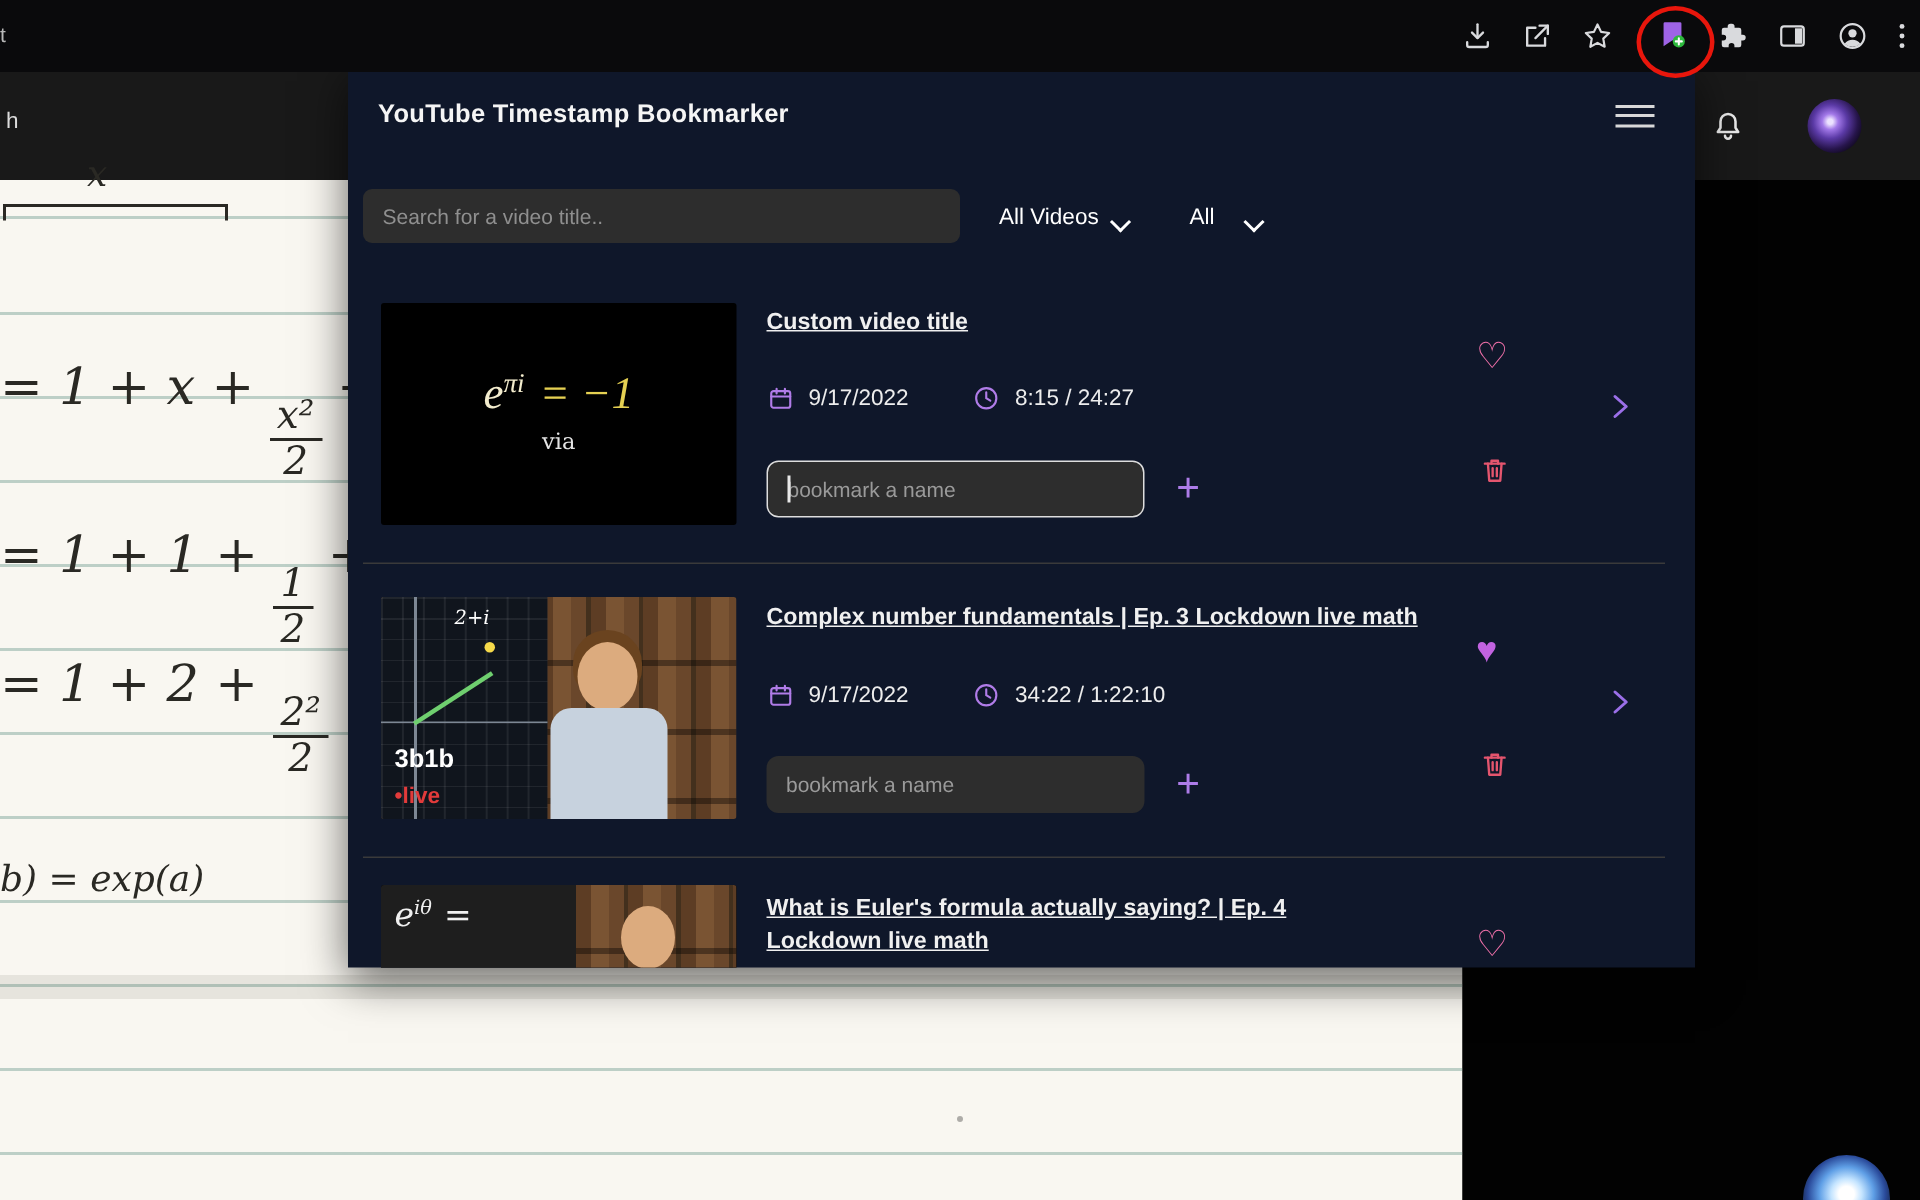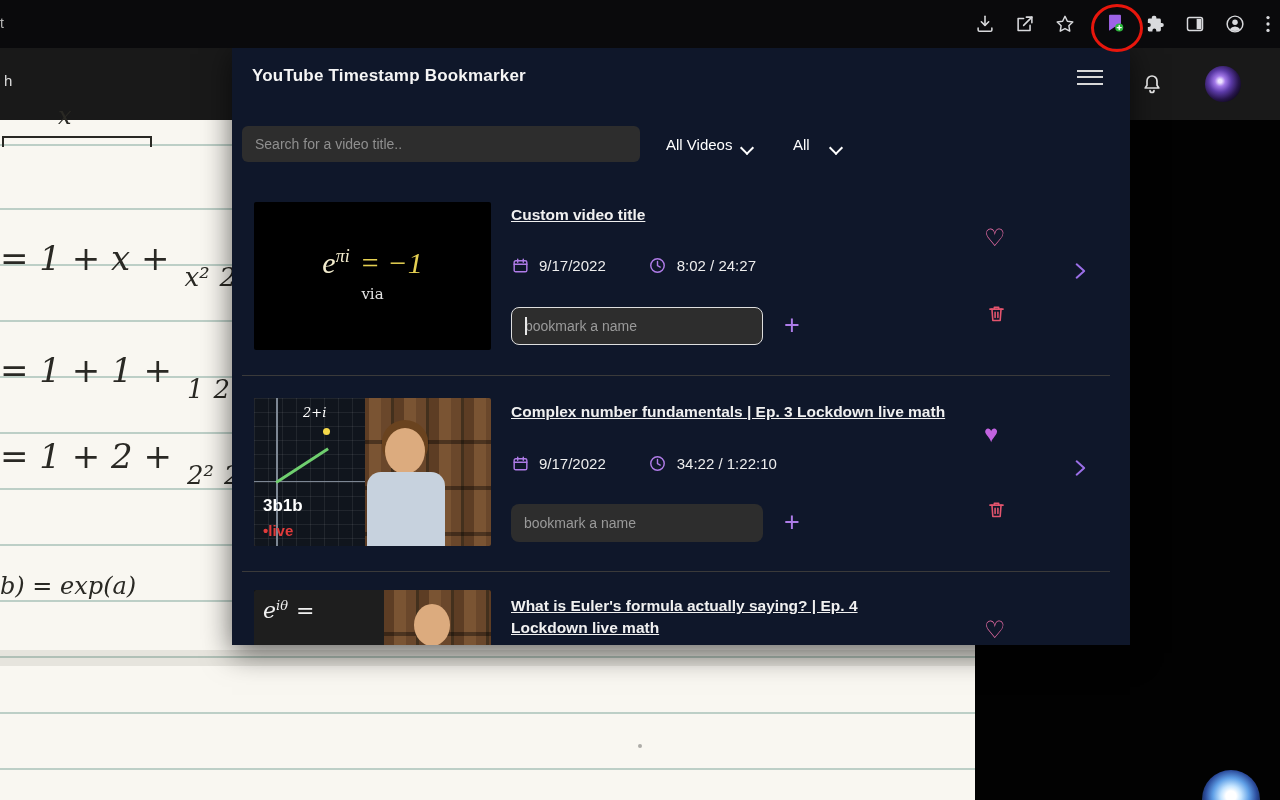--- a/index.html
+++ b/index.html
@@ -31,21 +31,21 @@
   .galaxy-corner{position:absolute;left:1202px;top:770px;width:58px;height:58px;border-radius:50%;z-index:3;
          background:radial-gradient(circle at 50% 45%, #ffffff 0 12%, #c4e4ff 24%, #5f9fe6 42%, #2a4a9a 60%, #101826 78%, #000 90%);}
 
   
   .math{position:absolute;color:#2a2924;font-family:"DejaVu Serif",serif;font-style:italic;z-index:6;white-space:nowrap;}
   .m-exp-label{left:58px;top:102px;font-size:24px;}
   .m-brace{position:absolute;left:2px;top:136px;width:146px;height:9px;border-top:2.5px solid #2a2924;
            border-left:2.5px solid #2a2924;border-right:2.5px solid #2a2924;z-index:6;}
   .m-series{left:0px;top:142px;font-size:40px;letter-spacing:3px;}
   .m-line{font-size:34px;}
-  .frac{display:inline-flex;flex-direction:row;align-items:center;vertical-align:-16px;margin:0 10px;line-height:1.05;}
+  .frac{display:inline-flex;flex-direction:column;align-items:center;vertical-align:-16px;margin:0 10px;line-height:1.05;}
   .frac .fnum,.frac .fden{font-size:26px;padding:0 5px;}
   .frac .fbar{align-self:stretch;border-top:2.5px solid #2a2924;margin:1px 0;}
 
   
   .popup{position:absolute;left:232px;top:46px;width:898px;height:599px;background:#0f172a;color:#ededed;
          box-shadow:0 8px 28px rgba(0,0,0,.6);overflow:hidden;z-index:20;}
   .p-title{position:absolute;left:20px;top:20px;font-size:17px;font-weight:700;letter-spacing:.2px;margin:0;color:#f5f5f5;}
   .hamburger{position:absolute;left:845px;top:24px;width:26px;height:16px;cursor:pointer;}
   .hamburger span{display:block;height:1.8px;background:#d8d8d8;margin-bottom:4.6px;}
   .p-search{position:absolute;left:10px;top:80px;width:372px;height:36px;background:#2d2d2d;border:none;border-radius:6px;
@@ -251,21 +251,21 @@
       <svg viewBox="0 0 24 24" fill="none" stroke="#b07ce8" stroke-width="1.8" stroke-linecap="round">
         <rect x="4" y="6" width="16" height="14" rx="2"></rect>
           <path d="M4 10.5h16"></path>
           <path d="M8.5 4v4M15.5 4v4"></path>
       </svg>
       <span class="mdate">9/17/2022</span>
       <svg class="mclock" viewBox="0 0 24 24" fill="none" stroke="#b07ce8" stroke-width="1.8" stroke-linecap="round">
         <circle cx="12" cy="12" r="8.5"></circle>
           <path d="M12 7v5l3.4 2"></path>
       </svg>
-      <span class="mtime">8:02 / 24:27</span>
+      <span class="mtime">8:15 / 24:27</span>
     </div>
     <input class="bm-input focused" style="top: 261px;" type="text" placeholder="bookmark a name">
     <div class="caret" style="top:271px;"></div>
     <div class="plus-btn" style="top:261px;">+</div>
     <div class="heart" style="top:180px;">♡</div>
     <div class="chev-right" style="top:215px;">
       <svg viewBox="0 0 24 24" fill="none" stroke="#9b6fe8" stroke-width="2.4" stroke-linecap="round" stroke-linejoin="round">
         <path d="M8 4l9 8-9 8"></path>
       </svg>
     </div>

